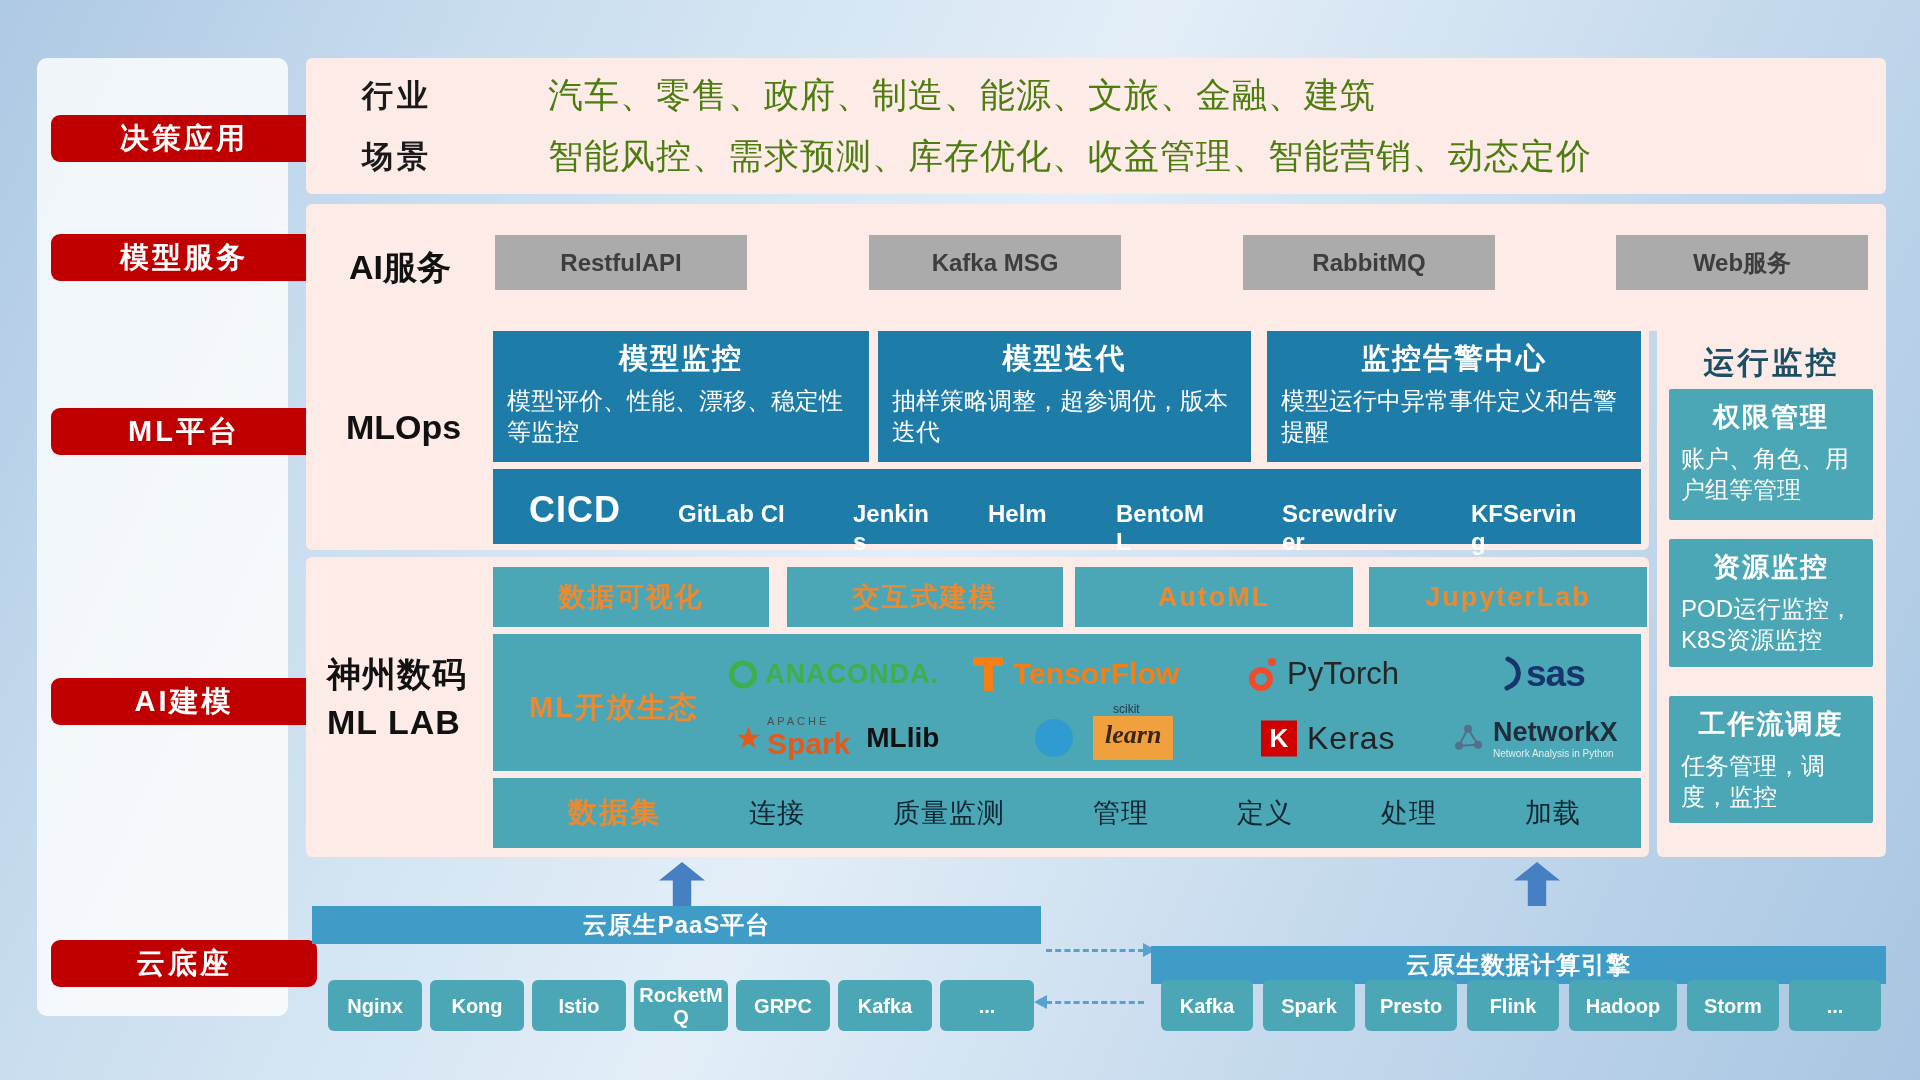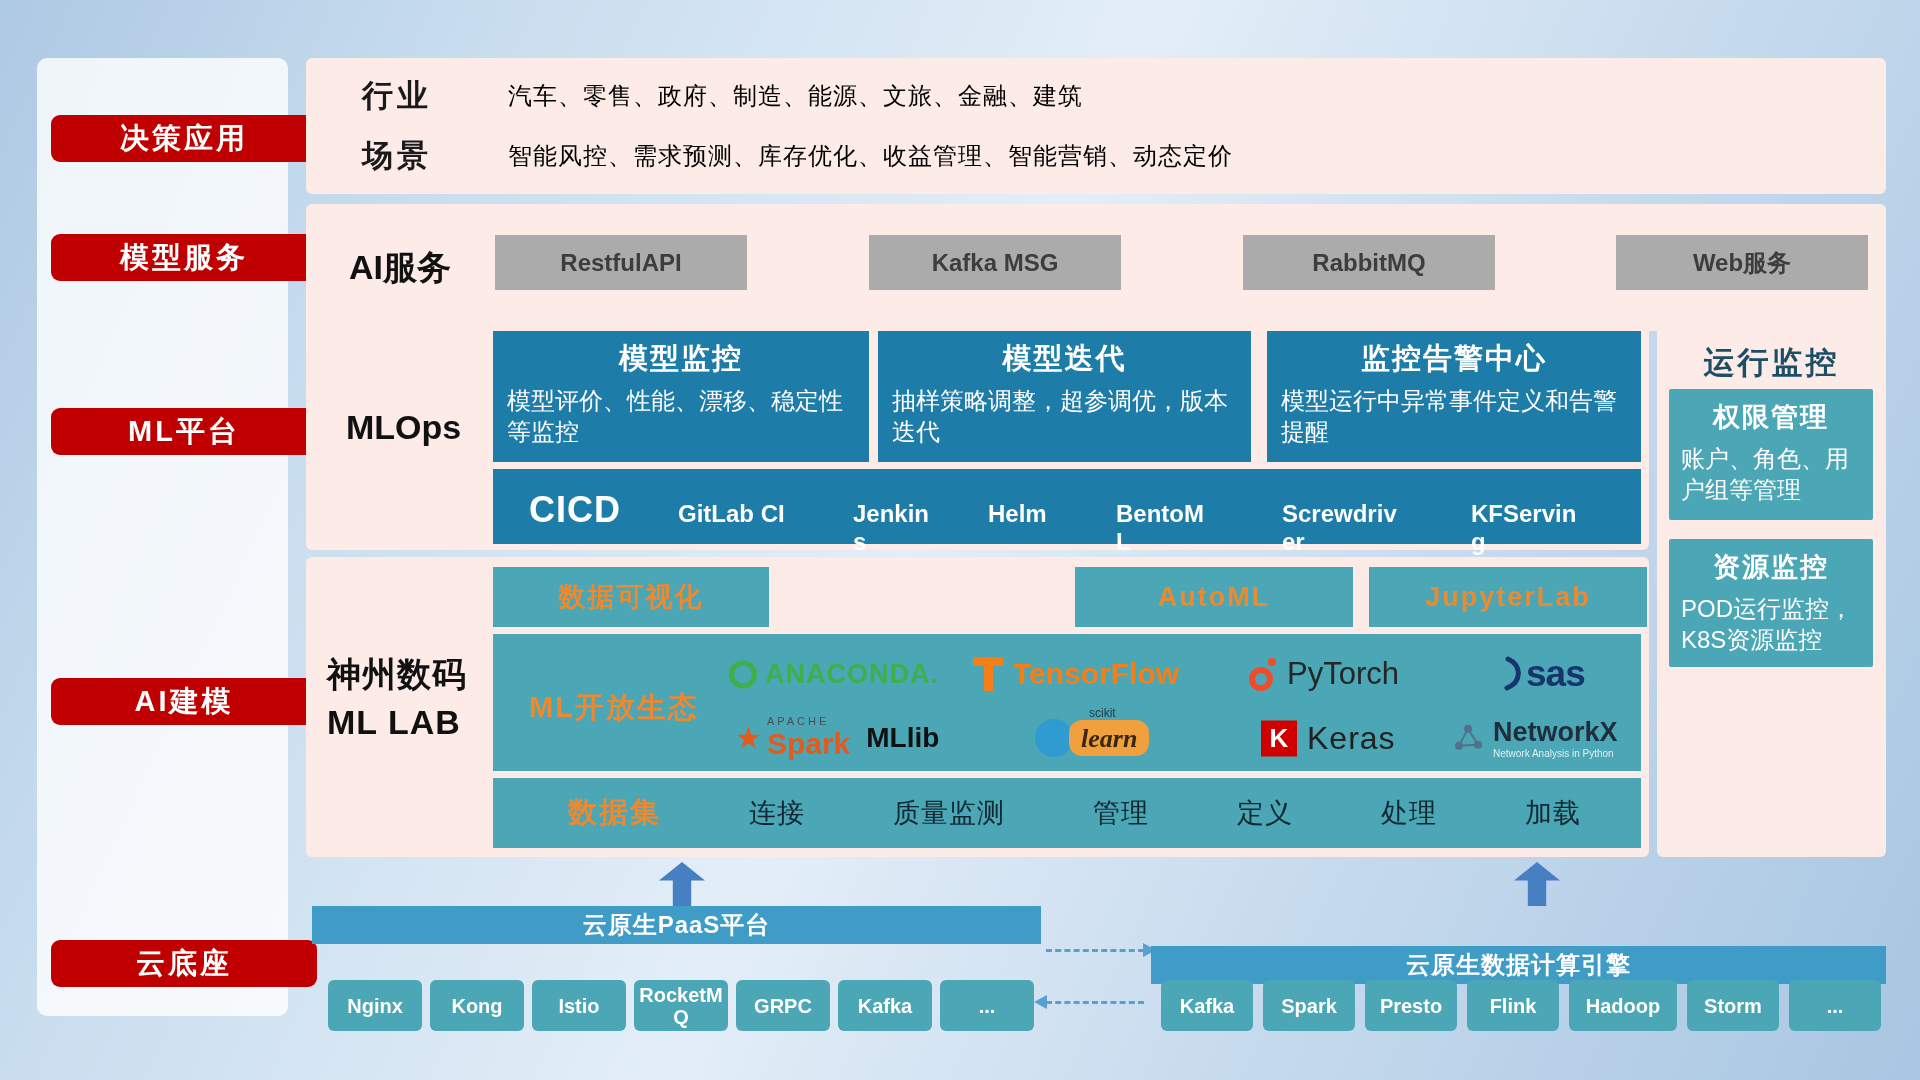--- a/index.html
+++ b/index.html
@@ -18,21 +18,21 @@
   .panel { position:absolute; background:#fcebe7; border-radius:6px; }
   .panel-apps   { left:306px; top:58px;  width:1580px; height:136px; display:flex; flex-direction:column; justify-content:space-evenly; padding-left:56px; }
   .panel-service{ left:306px; top:204px; width:1580px; height:127px; }
   .panel-mlops  { left:306px; top:320px; width:1343px; height:230px; }
   .panel-mllab  { left:306px; top:557px; width:1343px; height:300px; }
   .panel-monitor{ left:1657px; top:320px; width:229px; height:537px; }
 
   
   .app-row { display:flex; align-items:center; }
   .app-label { width:146px; font-size:31px; font-weight:bold; color:#1a1a1a; letter-spacing:4px; }
-  .app-text { font-size:24px; color:#000000; letter-spacing:1px; }
+  .app-text { font-size:35px; color:#4d7c0f; letter-spacing:1px;margin-left:40px; }
 
   
   .service-label { position:absolute; left:43px; top:50%; transform:translateY(-50%);
     font-size:34px; font-weight:bold; color:#111; }
   .gray-btn { position:absolute; top:31px; width:252px; height:55px; background:#ababab;
     color:#3d3d3d; font-weight:bold; font-size:24px; display:flex; align-items:center; justify-content:center; }
 
   
   .mlops-label { position:absolute; left:40px; top:88px; font-size:34px; font-weight:bold; color:#111; }
   .mlops-card { position:absolute; top:11px; height:131px; background:#1e7ca8; color:#fff; }
@@ -68,21 +68,21 @@
 
   .sas-text { font-size:37px; font-weight:bold; color:#16356c; letter-spacing:-1px; margin-left:2px;text-align:center; }
 
   .spark-star { color:#e25a1c; font-size:30px; margin-right:5px; }
   .spark-col { display:flex; flex-direction:column; line-height:1.05; }
   .spark-top { font-size:11px; color:#4d4d4d; letter-spacing:3px; }
   .spark-text { font-size:30px; font-weight:bold; color:#e25a1c; }
   .mllib-text { font-size:28px; font-weight:bold; color:#111; margin-left:16px; }
 
   .skl-circle { width:38px; height:38px; border-radius:50%; background:#2f9bd0; margin-right:-4px; }
-  .skl-badge { position:relative; background:#f0a03c; border-radius:13px; padding:4px 12px 2px; }
+  .skl-badge { position:relative; background:#f0a03c; border-radius:1px; padding:4px 12px 10px;margin-left:24px; }
   .skl-top { position:absolute; top:-14px; left:20px; font-size:12px; color:#243a4a; }
   .skl-text { font-size:26px; font-weight:bold; font-style:italic; color:#3a2614; font-family:"Liberation Serif",serif; }
 
   .keras-box { width:36px; height:36px; background:#d00000; display:flex; align-items:center; justify-content:center; margin-right:10px; }
   .keras-k { color:#fff; font-size:26px; font-weight:bold; }
   .keras-text { font-size:32px; color:#222; font-weight:500; letter-spacing:1px; }
 
   .nx-icon { margin-right:8px; }
   .nx-col { display:flex; flex-direction:column; line-height:1.1; }
   .nx-text { font-size:27px; font-weight:bold; color:#1f2d3d; }
@@ -174,20 +174,21 @@
     </div>
   </div>
 
   <div class="panel panel-mllab">
     <div class="mllab-label">
       <span>神州数码</span>
       <span>ML LAB</span>
     </div>
 
     <div class="feature-btn" style="left:187px;width:276px">数据可视化</div>
+    <div class="feature-btn" style="left:481px;width:276px">交互式建模</div>
     <div class="feature-btn" style="left:769px;width:278px">AutoML</div>
     <div class="feature-btn" style="left:1063px;width:278px">JupyterLab</div>
 
     <div class="eco">
       <div class="eco-label">ML开放生态</div>
 
       <div class="logo" style="left:236px;top:40px">
         <span class="ring"></span>
         <span class="anaconda-text">ANACONDA.</span>
       </div>
@@ -266,20 +267,24 @@
   <div class="panel panel-monitor">
     <div class="mon-title">运行监控</div>
     <div class="mon-card" style="top:69px;height:131px">
       <div class="t">权限管理</div>
       <div class="b">账户、角色、用户组等管理</div>
     </div>
     <div class="mon-card" style="top:219px;height:128px">
       <div class="t">资源监控</div>
       <div class="b">POD运行监控，K8S资源监控</div>
     </div>
+    <div class="mon-card" style="top:376px;height:127px">
+      <div class="t">工作流调度</div>
+      <div class="b">任务管理，调度，监控</div>
+    </div>
   </div>
 
   <div class="up-arrow" style="left:659px;top:862px"></div>
   <div class="up-arrow" style="left:1514px;top:862px"></div>
   <div class="dash dash-right" style="left:1046px;top:949px"></div>
   <div class="dash dash-left" style="left:1046px;top:1001px"></div>
 
   <div class="found-header" style="left:312px;top:906px;width:729px">云原生PaaS平台</div>
   <div class="chip-row" style="left:328px;gap:8px">
     <div class="chip" style="width:94px">

